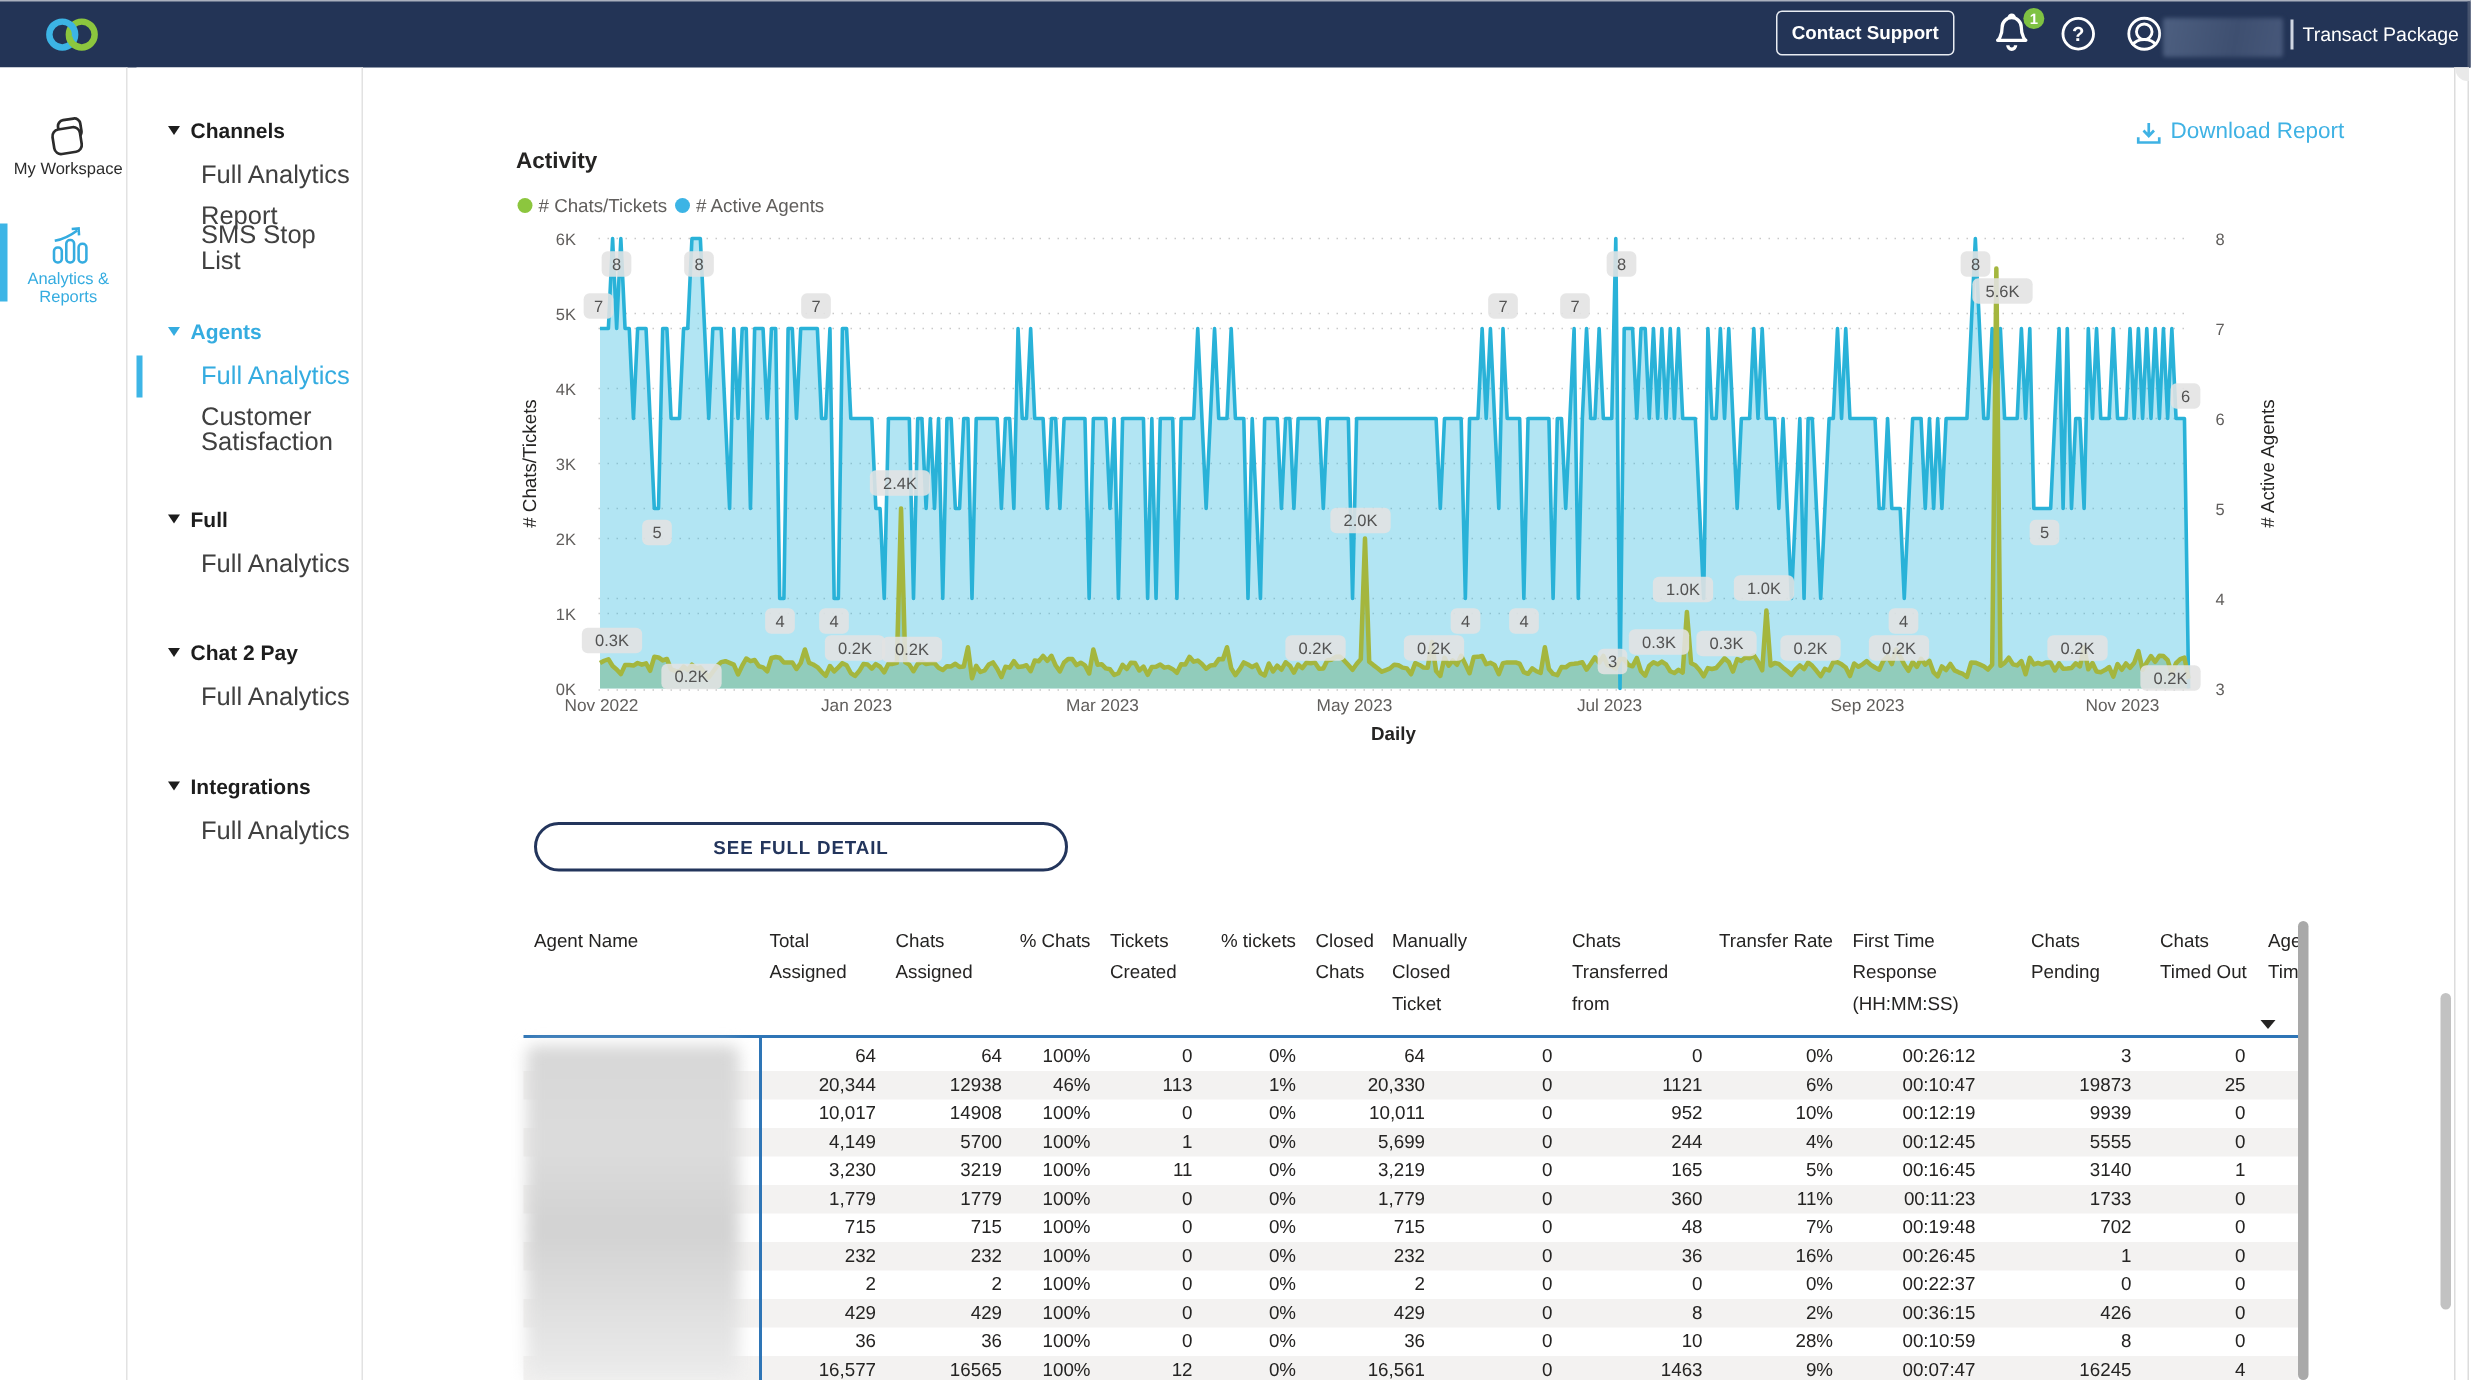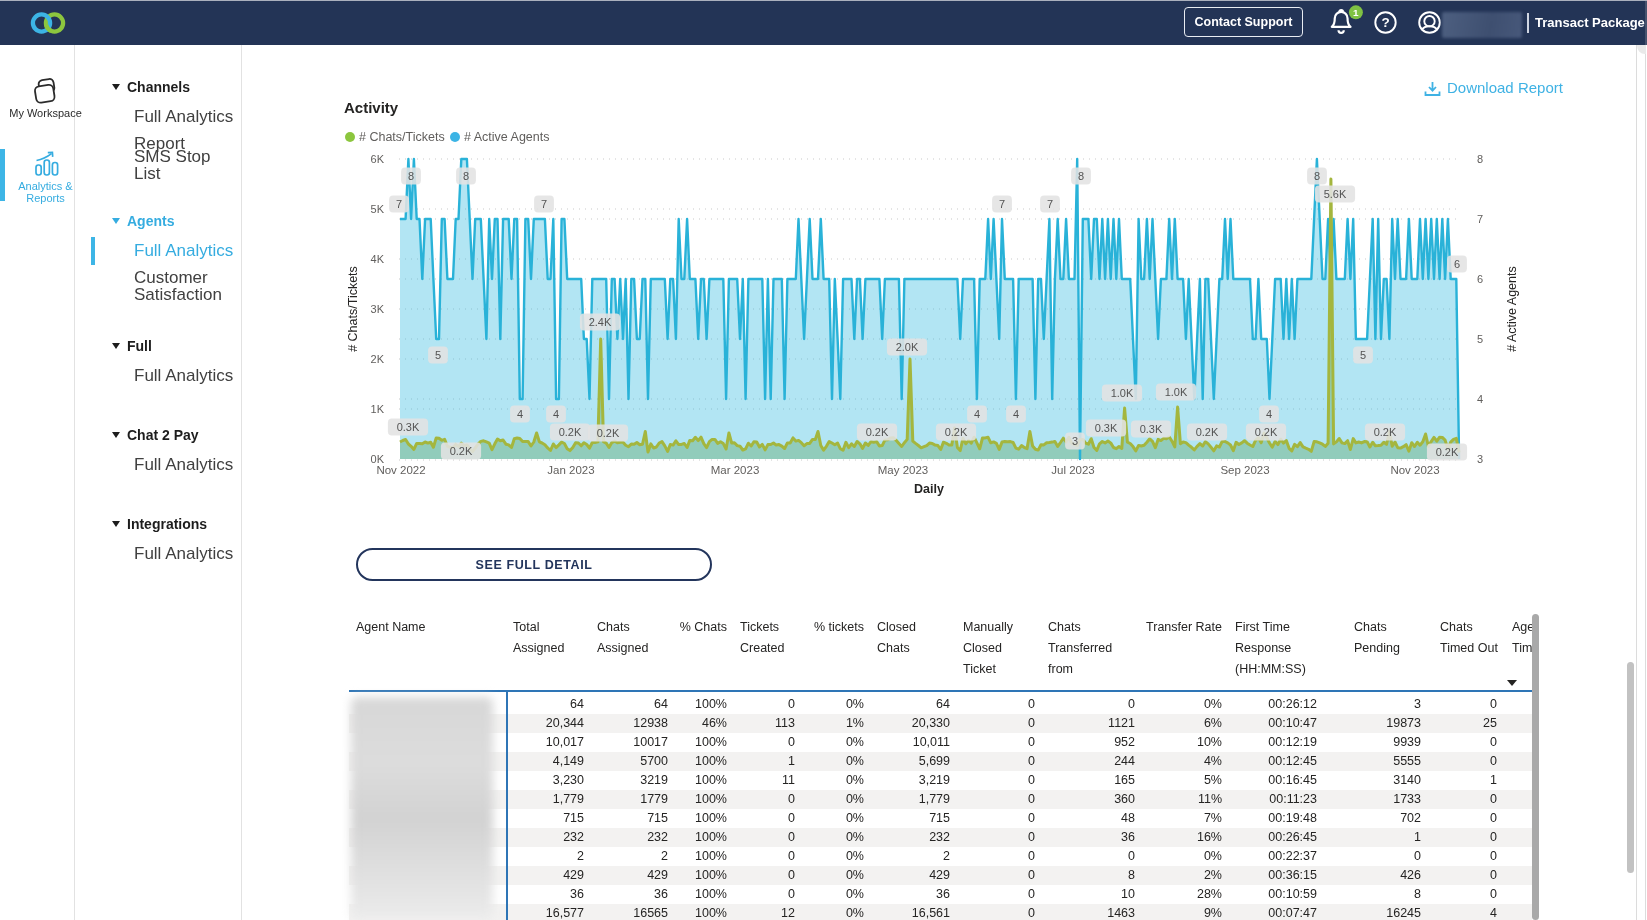--- a/index.html
+++ b/index.html
@@ -7,24 +7,24 @@
 .abs { position:absolute; }
 
 
 #topbar { position:absolute; left:0; top:0; width:1647px; height:45px; background:#233456; }
 #topbar .cs-btn { position:absolute; left:1184px; top:7px; width:119px; height:30px;
   border:1px solid #e8ecf2; border-radius:4px; color:#fff; font-size:12.5px; font-weight:bold;
   display:flex; align-items:center; justify-content:center; }
 #uname { position:absolute; left:1442px; top:12px; width:80px; height:26px; border-radius:2px;
   background:linear-gradient(100deg,#4d5f80 0%,#3e4f70 60%,#47587a 100%); filter:blur(1.5px); }
 #tdiv { position:absolute; left:1527px; top:13px; width:1.5px; height:20px; background:#cfd6e2; }
-#tpkg { position:absolute; left:1535px; top:15px; color:#fff; font-size:13px; font-weight:bold; white-space:nowrap; }
-
-
-#rail { position:absolute; left:0; top:45px; width:75px; height:875px; background:#fff;
+#tpkg { position:absolute; left:1535px; top:15px; color:#fff; font-size:13px; font-weight:normal; white-space:nowrap; }
+
+
+#rail { position:absolute; left:0; top:45px; width:85px; height:875px; background:#fff;
   border-right:1px solid #e2e2e2; }
 #rail .lbl { position:absolute; width:91px; text-align:center; font-size:11px; color:#2b2b2b; line-height:12px; }
 #rail .lblb { color:#35ace0; }
 #railbar { position:absolute; left:0; top:104px; width:5px; height:52px; background:#3db5e6; }
 
 
 #menu { position:absolute; left:91px; top:45px; width:151px; height:875px; background:#fff;
   border-right:1px solid #e2e2e2; }
 .mhead { position:absolute; left:36px; font-size:14px; font-weight:bold; color:#1d1d1d; }
 .mitem { position:absolute; left:43px; font-size:17px; color:#404040; line-height:16.5px; }
@@ -325,21 +325,21 @@
 
 <div id="sfd">SEE FULL DETAIL</div>
 
 <div class="th" style="left:356px">Agent Name</div>
 <div class="th" style="left:513px">Total<br>Assigned</div>
 <div class="th" style="left:597px">Chats<br>Assigned</div>
 <div class="th thr" style="right:920px">% Chats</div>
 <div class="th" style="left:740px">Tickets<br>Created</div>
 <div class="th thr" style="right:783px">% tickets</div>
 <div class="th" style="left:877px">Closed<br>Chats</div>
-<div class="th" style="left:963px">Manually<br>Closed<br>Ticket</div>
+<div class="th" style="left:928px">Manually<br>Closed<br>Ticket</div>
 <div class="th" style="left:1048px">Chats<br>Transferred<br>from</div>
 <div class="th thr" style="right:425px">Transfer Rate</div>
 <div class="th" style="left:1235px">First Time<br>Response<br>(HH:MM:SS)</div>
 <div class="th" style="left:1354px">Chats<br>Pending</div>
 <div class="th" style="left:1440px">Chats<br>Timed Out</div>
 <div class="th" style="left:1512px">Age<br>Tim</div>
 <div id="hline"></div>
 <div id="tbody">
 <div class="tr odd">
       <div class="agent c" style="width:157px"></div>
@@ -369,21 +369,21 @@
       <div class="c" style="width:100px">1121</div>
       <div class="c" style="width:87px">6%</div>
       <div class="c" style="width:95px">00:10:47</div>
       <div class="c" style="width:104px">19873</div>
       <div class="c" style="width:76px">25</div>
       <div class="c" style="width:29px"></div>
     </div>
 <div class="tr odd">
       <div class="agent c" style="width:157px"></div>
       <div class="c" style="width:84px">10,017</div>
-      <div class="c" style="width:84px">10017</div>
+      <div class="c" style="width:84px">14908</div>
       <div class="c" style="width:59px">100%</div>
       <div class="c" style="width:68px">0</div>
       <div class="c" style="width:69px">0%</div>
       <div class="c" style="width:86px">10,011</div>
       <div class="c" style="width:85px">0</div>
       <div class="c" style="width:100px">952</div>
       <div class="c" style="width:87px">10%</div>
       <div class="c" style="width:95px">00:12:19</div>
       <div class="c" style="width:104px">9939</div>
       <div class="c" style="width:76px">0</div>

